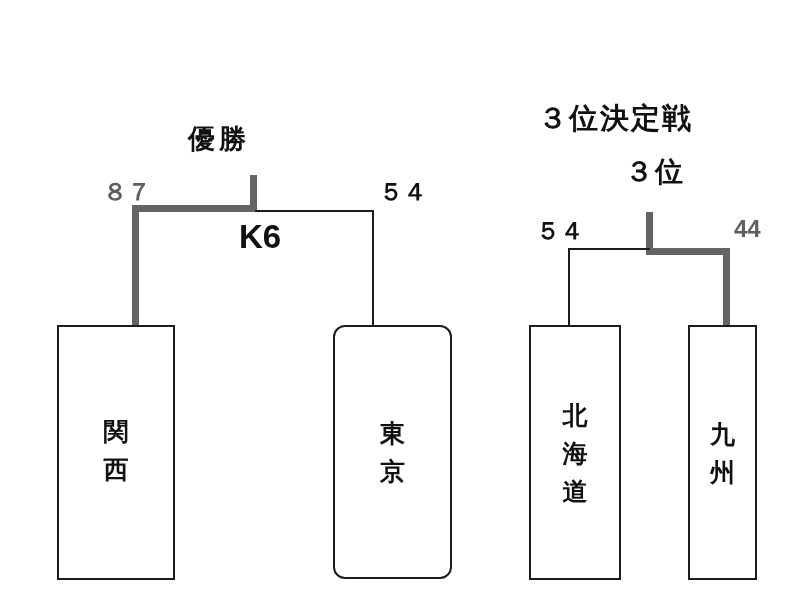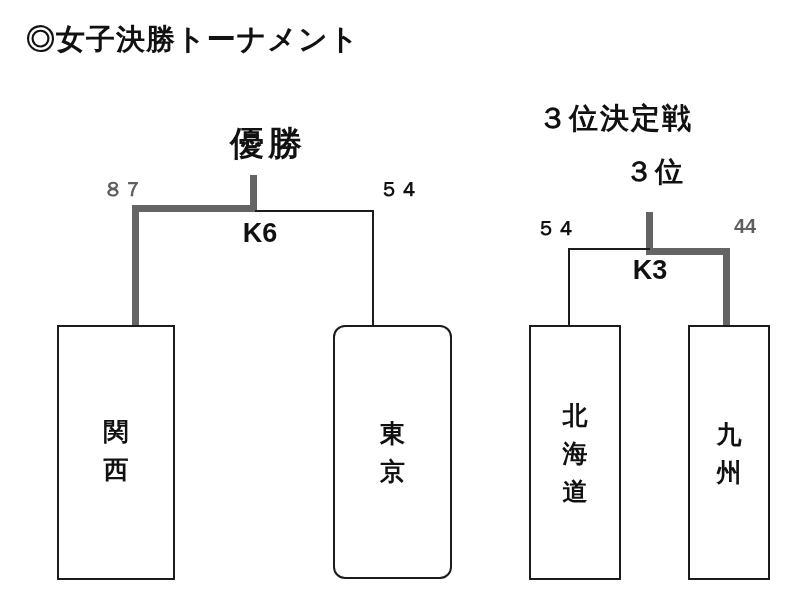--- a/index.html
+++ b/index.html
@@ -14,36 +14,36 @@
   }
   .abs { position: absolute; }
   .title {
     left: 26px; top: 20px;
     font-size: 29px; font-weight: bold; letter-spacing: 1px;
     white-space: nowrap;
   }
   .label { font-weight: bold; white-space: nowrap; }
   .champion-label {
     left: 188px; top: 121px; width: 160px;
-    text-align: center; font-size: 34px; letter-spacing: 4px;
+    text-align: left; font-size: 27px; letter-spacing: 4px;
   }
   .tp-heading {
     left: 538px; top: 99px;
     font-size: 29px; letter-spacing: 2px;
   }
   .tp-result {
     left: 595px; top: 153px; width: 120px;
     text-align: center; font-size: 28px; letter-spacing: 2px;
   }
   .score {
-    font-size: 20px; font-weight: bold; white-space: nowrap;
+    font-size: 24px; font-weight: bold; white-space: nowrap;
   }
   .score.gray { color: #5f5f5f; }
   .match-label {
-    text-align: center; font-size: 27px; font-weight: bold;
+    text-align: center; font-size: 33px; font-weight: bold;
   }
   .line { position: absolute; }
   .thick { background: #646464; }
   .thin  { background: #1c1c1c; }
   .team-box {
     position: absolute;
     box-sizing: border-box;
     border: 2px solid #1c1c1c;
     background: #ffffff;
     display: flex; align-items: center; justify-content: center;
@@ -54,21 +54,20 @@
     width: 30px;
     word-break: break-all;
     text-align: center;
   }
 </style>
 </head>
 <body>
 
 <div class="canvas">
 
-  <div class="abs title">◎女子決勝トーナメント</div>
 
   <div class="abs label champion-label">優勝</div>
 
   <div class="line thick" style="left:250px; top:175px; width:7px; height:37px;"></div>
 
   <div class="line thick" style="left:132px; top:205px; width:125px; height:7px;"></div>
   <div class="line thick" style="left:132px; top:205px; width:7px; height:120px;"></div>
 
   <div class="line thin" style="left:255px; top:210px; width:119px; height:2px;"></div>
   <div class="line thin" style="left:372px; top:210px; width:2px; height:115px;"></div>
@@ -92,22 +91,21 @@
 
   <div class="line thin" style="left:568px; top:248px; width:82px; height:2px;"></div>
   <div class="line thin" style="left:568px; top:248px; width:2px; height:77px;"></div>
 
   <div class="line thick" style="left:650px; top:248px; width:80px; height:7px;"></div>
   <div class="line thick" style="left:723px; top:248px; width:7px; height:77px;"></div>
 
   <div class="abs score" style="left:536px; top:215px;">５４</div>
   <div class="abs score gray" style="left:734px; top:215px;">44</div>
 
-  <div class="abs label match-label" style="left:590px; top:255px; width:120px;">K3</div>
 
   <div class="team-box" style="left:529px; top:325px; width:92px; height:255px;">
     <div class="team-name">北海道</div>
   </div>
-  <div class="team-box" style="left:688px; top:325px; width:82px; height:255px;">
+  <div class="team-box" style="left:688px; top:325px; width:69px; height:255px;">
     <div class="team-name">九州</div>
   </div>
 
 </div>
 
 </body></html>

